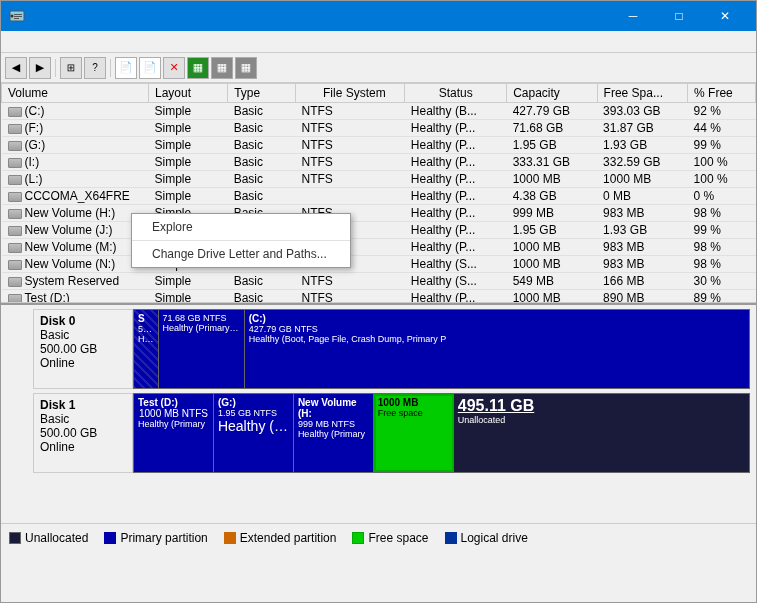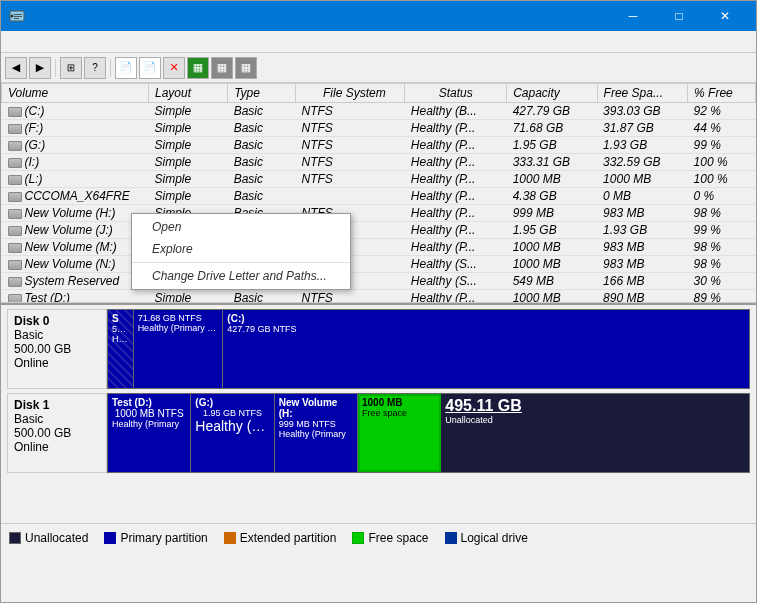--- a/index.html
+++ b/index.html
@@ -14,27 +14,27 @@
     
     .menu-bar { background: #f0f0f0; padding: 2px 4px; display: flex; gap: 0; border-bottom: 1px solid #ccc; height: 22px; align-items: center; }
     .menu-item { padding: 2px 8px; cursor: pointer; font-size: 12px; }
     
     .toolbar { background: #f0f0f0; padding: 2px 4px; display: flex; align-items: center; gap: 2px; border-bottom: 1px solid #ccc; height: 30px; }
     .toolbar-btn { width: 22px; height: 22px; background: #e1e1e1; border: 1px solid #adadad; cursor: pointer; display: flex; align-items: center; justify-content: center; font-size: 11px; }
     .toolbar-sep { width: 1px; height: 18px; background: #ccc; margin: 0 2px; }
     
     .main-area { flex: 1; display: flex; flex-direction: column; overflow: hidden; }
     
-    .table-section { flex: 1; overflow: auto; border-bottom: 1px solid #ccc; position: relative; font-style: italic; }
+    .table-section { flex: 1; overflow: auto; border-bottom: 1px solid #ccc; position: relative; }
     table { width: 100%; border-collapse: collapse; }
     th { background: #f0f0f0; border: 1px solid #ccc; padding: 2px 6px; text-align: left; font-weight: normal; position: sticky; top: 0; z-index: 1; white-space: nowrap; cursor: pointer; }
     td { border-bottom: 1px solid #e0e0e0; padding: 1px 6px; white-space: nowrap; overflow: hidden; max-width: 120px; text-overflow: ellipsis; }
     
     .disk-map-section { height: 220px; background: #f0f0f0; border-top: 2px solid #999; overflow: hidden; }
-    .disk-map-scroll { height: 100%; overflow-y: auto; overflow-x: hidden; }
+    .disk-map-scroll { height: 100%; overflow-y: auto; overflow-x: hidden; margin-left: 26px; }
     .disk-row { display: flex; margin: 4px 6px; height: 80px; }
     .disk-label { width: 100px; min-width: 100px; background: #f0f0f0; border: 1px solid #ccc; padding: 4px 6px; display: flex; flex-direction: column; justify-content: flex-start; }
     .disk-partitions { flex: 1; display: flex; border: 1px solid #666; overflow: hidden; }
     .partition { display: flex; flex-direction: column; justify-content: flex-start; padding: 3px 4px; overflow: hidden; border-right: 1px solid #666; font-size: 10px; cursor: pointer; }
     .partition:last-child { border-right: none; }
     .partition.selected-part { outline: 2px solid #00b000; outline-offset: -2px; }
     
     .legend-bar { height: 28px; background: #f0f0f0; border-top: 1px solid #ccc; display: flex; align-items: center; padding: 0 8px; gap: 16px; }
     .legend-item { display: flex; align-items: center; gap: 4px; font-size: 11px; }
     .legend-box { width: 12px; height: 12px; border: 1px solid #666; }
@@ -223,21 +223,20 @@
     <td>NTFS</td>
     <td>Healthy (P...</td>
     <td>1000 MB</td>
     <td>890 MB</td>
     <td>89 %</td>
   </tr>
           </tbody>
       </table>
 
       <div class="context-menu" id="context-menu">
-      <div class="ctx-item">Open</div>
           <div class="ctx-item">Explore</div>
           <div class="ctx-sep"></div>
           <div class="ctx-item">Change Drive Letter and Paths...</div>
         </div>
     </div>
 
     <div class="disk-map-section">
       <div class="disk-map-scroll" id="disk-map-container">
       <div class="disk-row">
             <div class="disk-label">
@@ -253,39 +252,40 @@
                 <span style="display:block;font-size:9px;overflow:hidden;text-overflow:ellipsis;white-space:nowrap;">Healthy (System, Acti</span>
               </div>
               <div class="partition" style="width: 14%; background: rgb(0, 0, 170); color: white;">
                 <strong style="font-size:10px;"></strong>
                 <span style="display:block;font-size:9px;overflow:hidden;text-overflow:ellipsis;white-space:nowrap;">71.68 GB NTFS</span>
                 <span style="display:block;font-size:9px;overflow:hidden;text-overflow:ellipsis;white-space:nowrap;">Healthy (Primary Partition)</span>
               </div>
               <div class="partition" style="width: 82%; background: rgb(0, 0, 170); color: white;">
                 <strong style="font-size:10px;">(C:)</strong>
                 <span style="display:block;font-size:9px;overflow:hidden;text-overflow:ellipsis;white-space:nowrap;">427.79 GB NTFS</span>
+                <span style="display:block;font-size:9px;overflow:hidden;text-overflow:ellipsis;white-space:nowrap;">Healthy (Boot, Page File, Crash Dump, Primary P</span>
               </div>
             </div>
           </div>
           <div class="disk-row">
             <div class="disk-label">
     <span style="font-weight:bold;">Disk 1</span>
     <span>Basic</span>
     <span>500.00 GB</span>
     <span>Online</span>
   </div>
             <div class="disk-partitions">
               <div class="partition" style="width: 13%; background: rgb(0, 0, 170); color: white;">
                 <strong style="font-size:10px;">Test (D:)</strong>
                 <span style="display:block;font-size:10px;overflow:hidden;text-overflow:ellipsis;white-space:nowrap;text-align:center;">1000 MB NTFS</span>
                 <span style="display:block;font-size:9px;overflow:hidden;text-overflow:ellipsis;white-space:nowrap;">Healthy (Primary</span>
               </div>
               <div class="partition" style="width: 13%; background: rgb(0, 0, 170); color: white;">
                 <strong style="font-size:10px;">(G:)</strong>
-                <span style="display:block;font-size:9px;overflow:hidden;text-overflow:ellipsis;white-space:nowrap;text-align:center;">1.95 GB NTFS</span>
+                <span style="display:block;font-size:9px;overflow:hidden;text-overflow:ellipsis;white-space:nowrap;">1.95 GB NTFS</span>
                 <span style="display:block;font-size:14px;overflow:hidden;text-overflow:ellipsis;white-space:nowrap;">Healthy (Primary P</span>
               </div>
               <div class="partition" style="width: 13%; background: rgb(0, 0, 170); color: white;">
                 <strong style="font-size:10px;">New Volume (H:</strong>
                 <span style="display:block;font-size:9px;overflow:hidden;text-overflow:ellipsis;white-space:nowrap;">999 MB NTFS</span>
                 <span style="display:block;font-size:9px;overflow:hidden;text-overflow:ellipsis;white-space:nowrap;">Healthy (Primary</span>
               </div>
               <div class="partition selected-part" style="width: 13%; background: rgb(0, 204, 0); color: black;">
                 <strong style="font-size:10px;">1000 MB</strong>
                 <span style="display:block;font-size:9px;overflow:hidden;text-overflow:ellipsis;white-space:nowrap;">Free space</span>

